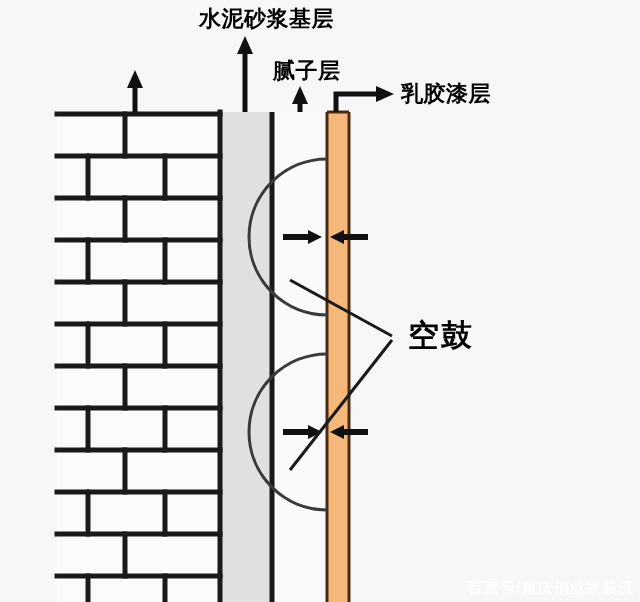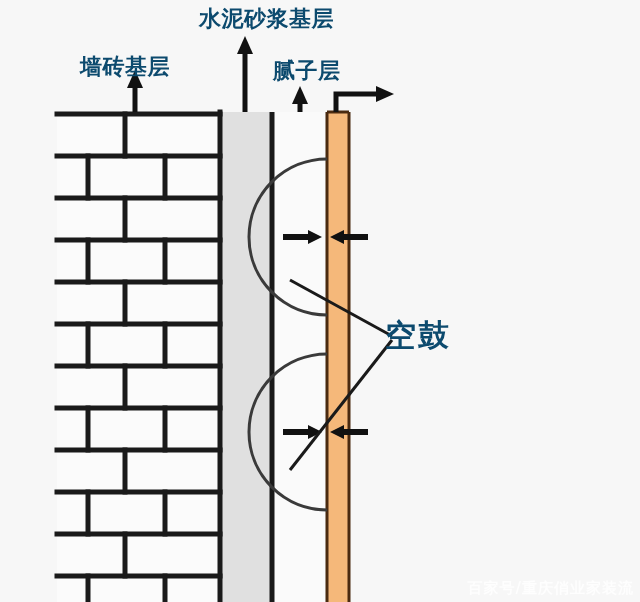--- a/index.html
+++ b/index.html
@@ -21,21 +21,21 @@
     width: 640px;
     height: 602px;
   }
   #diagram {
     position: absolute;
     left: 0;
     top: 0;
   }
   .lbl {
     position: absolute;
-    color: #0c4a6e;
+    color: #000000;
     font-family: "DejaVu Sans", "Liberation Sans", sans-serif;
     white-space: nowrap;
     line-height: 1;
     letter-spacing: 0.5px;
   }
   .lbl-thin {
     font-size: 22px;
     font-weight: 600;
   }
   .lbl-bold {
@@ -163,24 +163,24 @@
         <polygon points="300,86 292,104 308,104" fill="#111111"></polygon>
       </g>
 
       <g>
         <polyline points="336,112 336,94 378,94" stroke="#111111" stroke-width="5" fill="none" stroke-linejoin="miter"></polyline>
         <polygon points="394,94 376,86 376,102" fill="#111111"></polygon>
       </g>
     </g>
   </svg>
 
-  <div class="lbl lbl-thin" style="left:80px;  top:56px;">墙砖基层</div>
 
   <div class="lbl lbl-thin" style="left:199px; top:8px;">水泥砂浆基层</div>
 
   <div class="lbl lbl-thin" style="left:273px; top:60px;">腻子层</div>
 
+  <div class="lbl lbl-thin" style="left:401px; top:83px;">乳胶漆层</div>
 
-  <div class="lbl lbl-bold" style="left:385px; top:320px;">空鼓</div>
+  <div class="lbl lbl-bold" style="left:408px; top:320px;">空鼓</div>
 
   <div id="wm">百家号/重庆俏业家装流</div>
 
 </div>
 
 </body></html>

